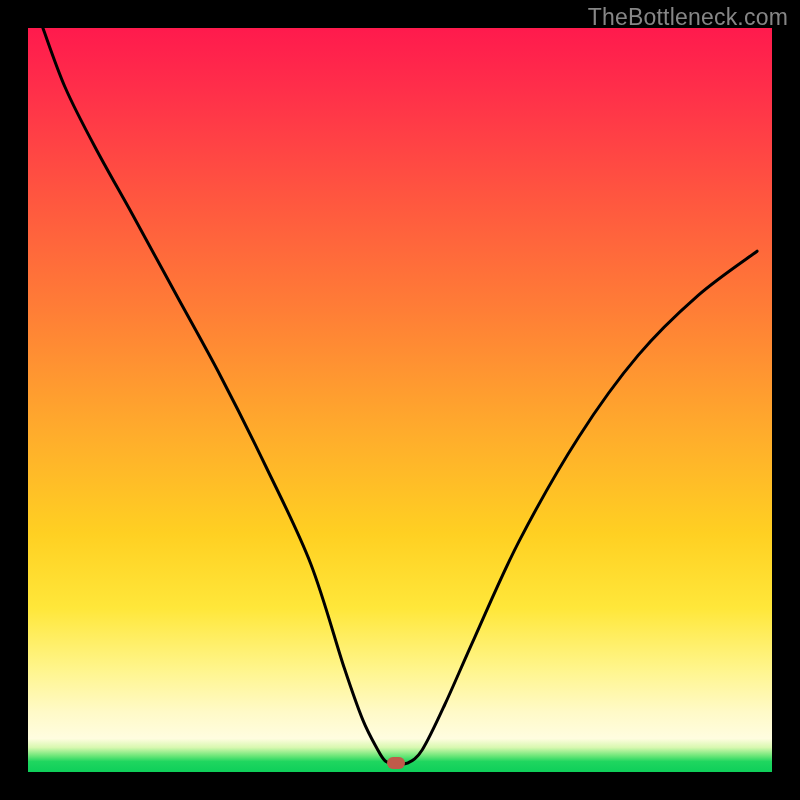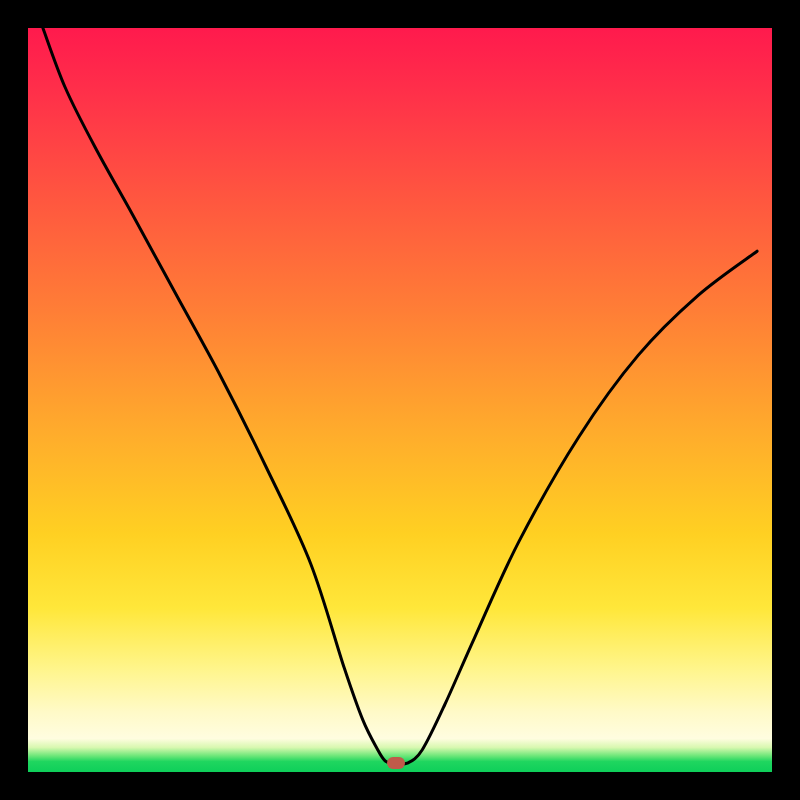--- a/index.html
+++ b/index.html
@@ -73,14 +73,15 @@
 
 <div class="chart-frame">
 
   <div class="plot-area">
     <svg class="curve" width="744" height="744" viewBox="0 0 744 744">
       <path id="curve-path" fill="none" stroke="#000" stroke-width="3" stroke-linecap="round" stroke-linejoin="round" d="M 14.9 0.0 C 18.6 9.9, 28.5 39.7, 37.2 59.5 C 45.9 79.4, 55.8 98.0, 67.0 119.0 C 78.1 140.1, 90.5 161.2, 104.2 186.0 C 117.8 210.8, 133.9 240.6, 148.8 267.8 C 163.7 295.1, 178.6 321.2, 193.4 349.7 C 208.3 378.2, 223.2 408.0, 238.1 439.0 C 253.0 470.0, 269.7 502.2, 282.7 535.7 C 295.7 569.2, 307.5 613.8, 316.2 639.8 C 324.9 665.9, 329.2 678.3, 334.8 691.9 C 340.4 705.6, 346.0 714.9, 349.7 721.7 C 353.4 728.5, 354.6 730.6, 357.1 732.8 C 359.6 735.1, 360.8 734.7, 364.6 735.1 C 368.3 735.4, 374.5 737.3, 379.4 735.1 C 384.4 732.8, 388.1 731.4, 394.3 721.7 C 400.5 712.0, 408.0 695.6, 416.6 677.0 C 425.3 658.4, 434.0 637.4, 446.4 610.1 C 458.8 582.8, 473.7 546.8, 491.0 513.4 C 508.4 479.9, 530.7 440.2, 550.6 409.2 C 570.4 378.2, 590.2 350.9, 610.1 327.4 C 629.9 303.8, 649.8 285.2, 669.6 267.8 C 689.4 250.5, 719.2 230.6, 729.1 223.2"></path>
     </svg>
     <div class="marker" id="marker" style="left: 368.28px; top: 735.072px; background: rgb(192, 90, 74);"></div>
   </div>
 
+  <div class="watermark">TheBottleneck.com</div>
 
 </div>
 
 </body></html>

